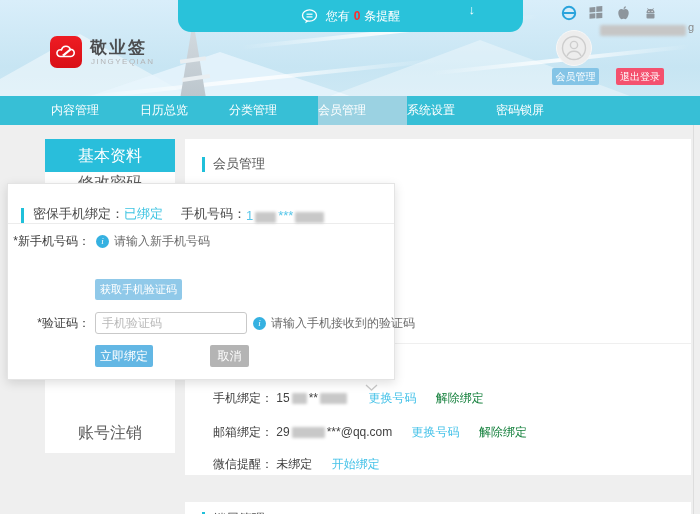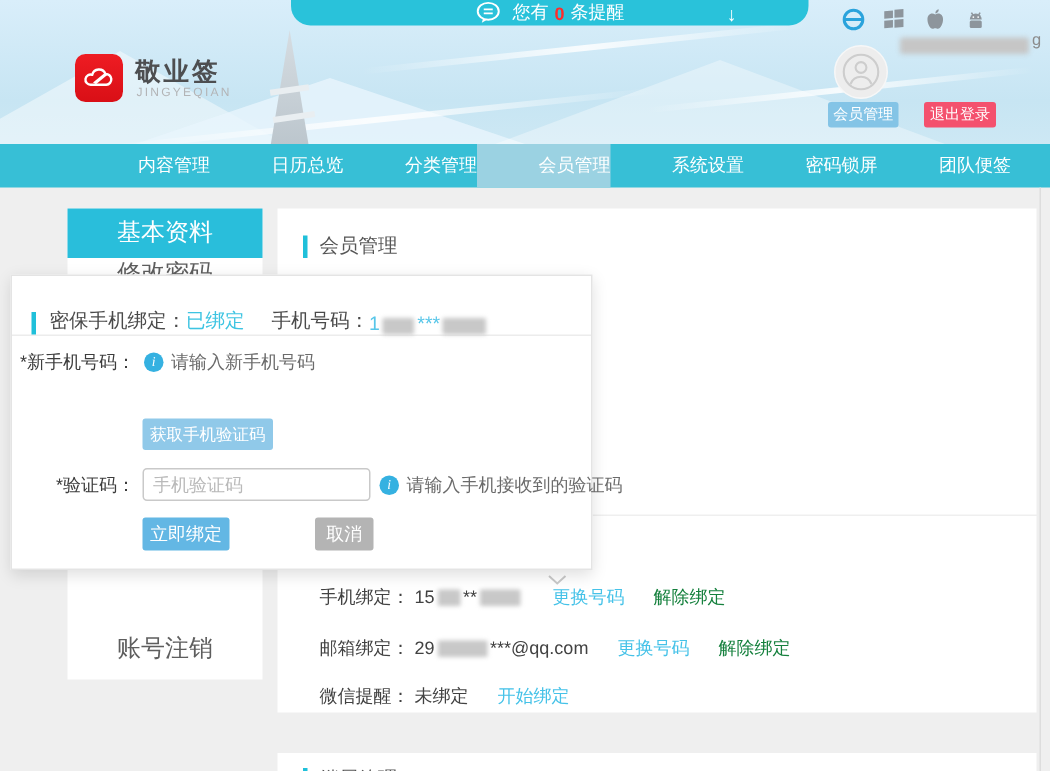--- a/index.html
+++ b/index.html
@@ -19,21 +19,21 @@
   .towerband{left:180px;top:58px;width:26px;height:4px;background:#e9eef1;transform:rotate(-8deg);}
   .towerband2{left:182px;top:76px;width:28px;height:4px;background:#e9eef1;transform:rotate(-8deg);}
 
   
   .logo{position:absolute;left:50px;top:36px;width:32px;height:32px;border-radius:7px;
         background:linear-gradient(180deg,#ee1c23,#d90f16);display:flex;align-items:center;justify-content:center;}
   .brand-cn{position:absolute;left:90px;top:36px;font-size:17px;font-weight:bold;color:#4d4e50;letter-spacing:2px;}
   .brand-en{position:absolute;left:91px;top:57px;font-size:8px;color:#b3b4b6;letter-spacing:1.5px;}
 
   
-  .notice{position:absolute;left:194px;top:0;width:345px;height:17px;background:#29c2da;
+  .notice{position:absolute;left:178px;top:0;width:345px;height:32px;background:#29c2da;
           border-radius:0 0 13px 13px;display:flex;align-items:center;justify-content:center;
           color:#fff;font-size:12px;cursor:pointer;}
   .notice .cnt{color:#ff2b2b;font-weight:bold;margin:0 4px;}
   .notice .arr{position:absolute;right:48px;top:2px;font-size:13px;font-weight:bold;}
   .notice svg{margin-right:8px;}
 
   
   .plats{position:absolute;left:561px;top:5px;display:flex;gap:11px;align-items:center;}
   .plat{width:16px;height:16px;display:flex;align-items:center;justify-content:center;cursor:pointer;}
 
@@ -44,21 +44,21 @@
                 border-radius:2px;filter:blur(1.6px);}
   .uname-g{position:absolute;left:688px;top:21px;font-size:11px;color:#8b8b8b;}
   .topbtn{position:absolute;top:68px;height:17px;border:none;border-radius:2px;color:#fff;font-size:10px;
           line-height:17px;text-align:center;cursor:pointer;padding:0;font-family:inherit;}
   .btn-vip{left:552px;width:47px;background:#84c4e6;}
   .btn-out{left:616px;width:48px;background:#f4516e;}
 
   
   .nav{position:absolute;left:0;top:96px;width:700px;height:29px;background:#37bfd6;
        display:flex;padding-left:51px;box-sizing:border-box;}
-  .nav-item{width:89px;height:29px;line-height:29px;text-align:right;color:#fff;font-size:12px;cursor:pointer;}
+  .nav-item{width:89px;height:29px;line-height:29px;text-align:left;color:#fff;font-size:12px;cursor:pointer;}
   .nav-item.active{background:#9bd2e2;}
 
   
   .sidecard{position:absolute;left:45px;top:139px;width:130px;height:314px;background:#fff;}
   .side-item{position:absolute;left:0;width:130px;height:33px;line-height:33px;text-align:center;
              font-size:16px;color:#5e5e5e;cursor:pointer;}
   .side-item.active{background:#29bedb;color:#fff;}
   .si1{top:0;}.si2{top:33px;line-height:22px;}.si3{top:240px;}.si4{top:277px;}
 
   
@@ -188,21 +188,20 @@
     <button class="topbtn btn-out">退出登录</button>
   </div>
 
   <div class="nav">
     <div class="nav-item">内容管理</div>
     <div class="nav-item">日历总览</div>
     <div class="nav-item">分类管理</div>
     <div class="nav-item active">会员管理</div>
     <div class="nav-item">系统设置</div>
     <div class="nav-item">密码锁屏</div>
-    <div class="nav-item">团队便签</div>
   </div>
 
   <div class="sidecard">
     <div class="side-item active si1">基本资料</div>
     <div class="side-item si2">修改密码</div>
     <div class="side-item si4">账号注销</div>
   </div>
 
   <div class="card cardA">
     <div class="sect-head" style="top:16px;">

